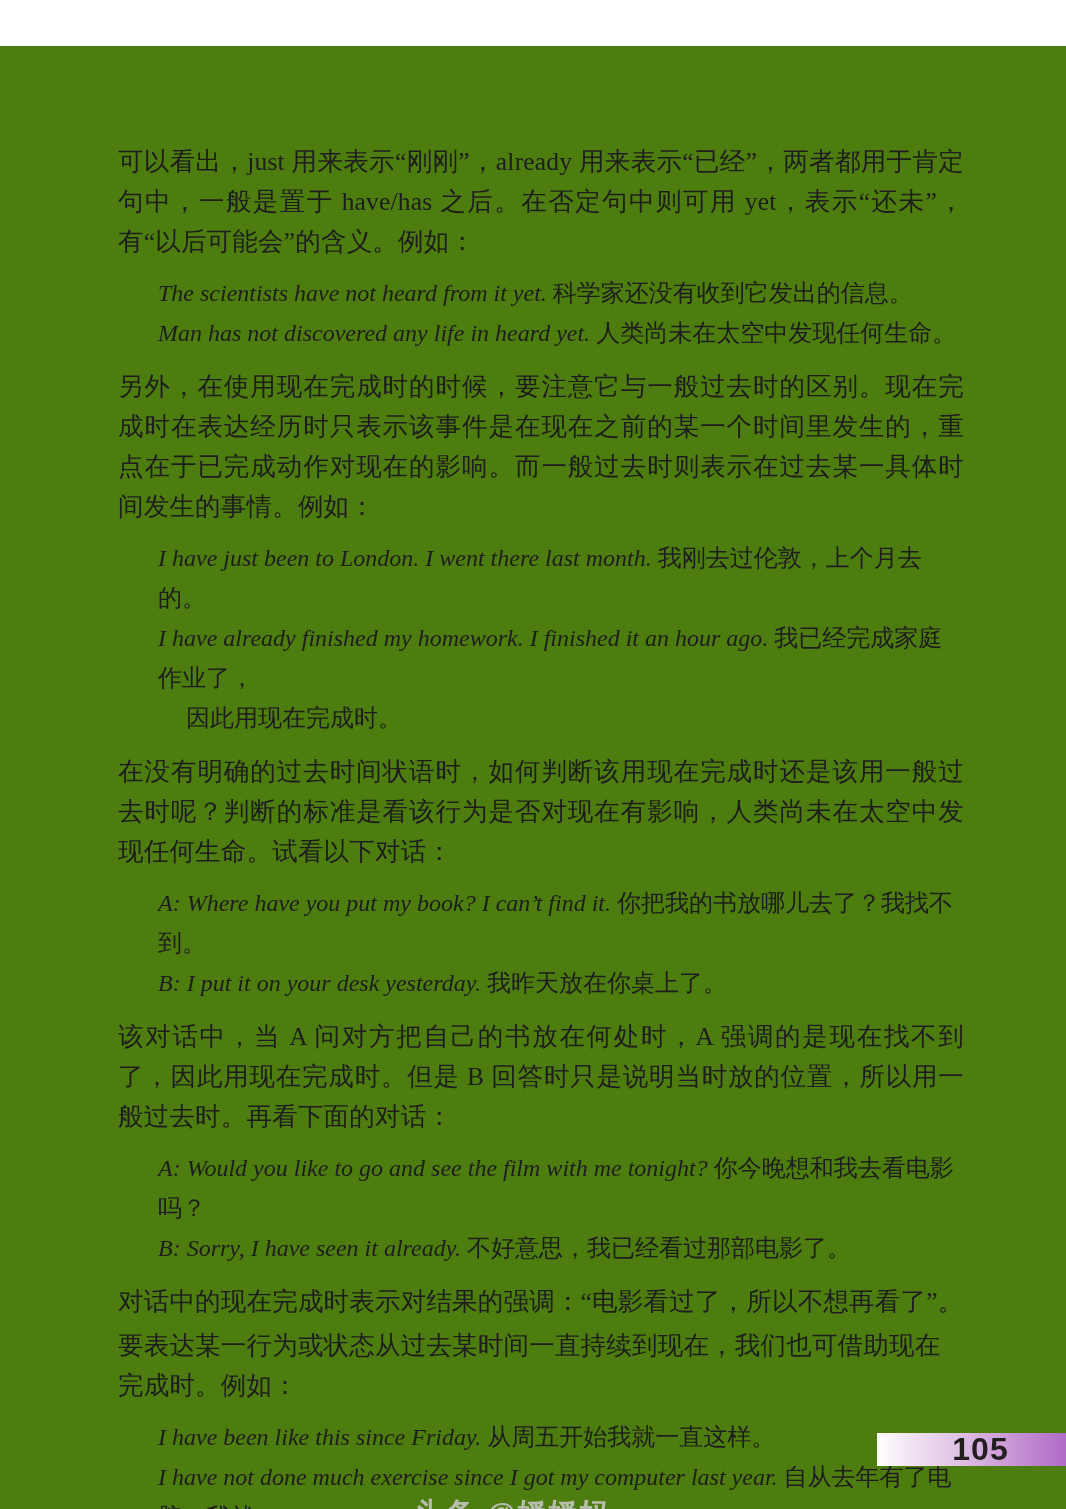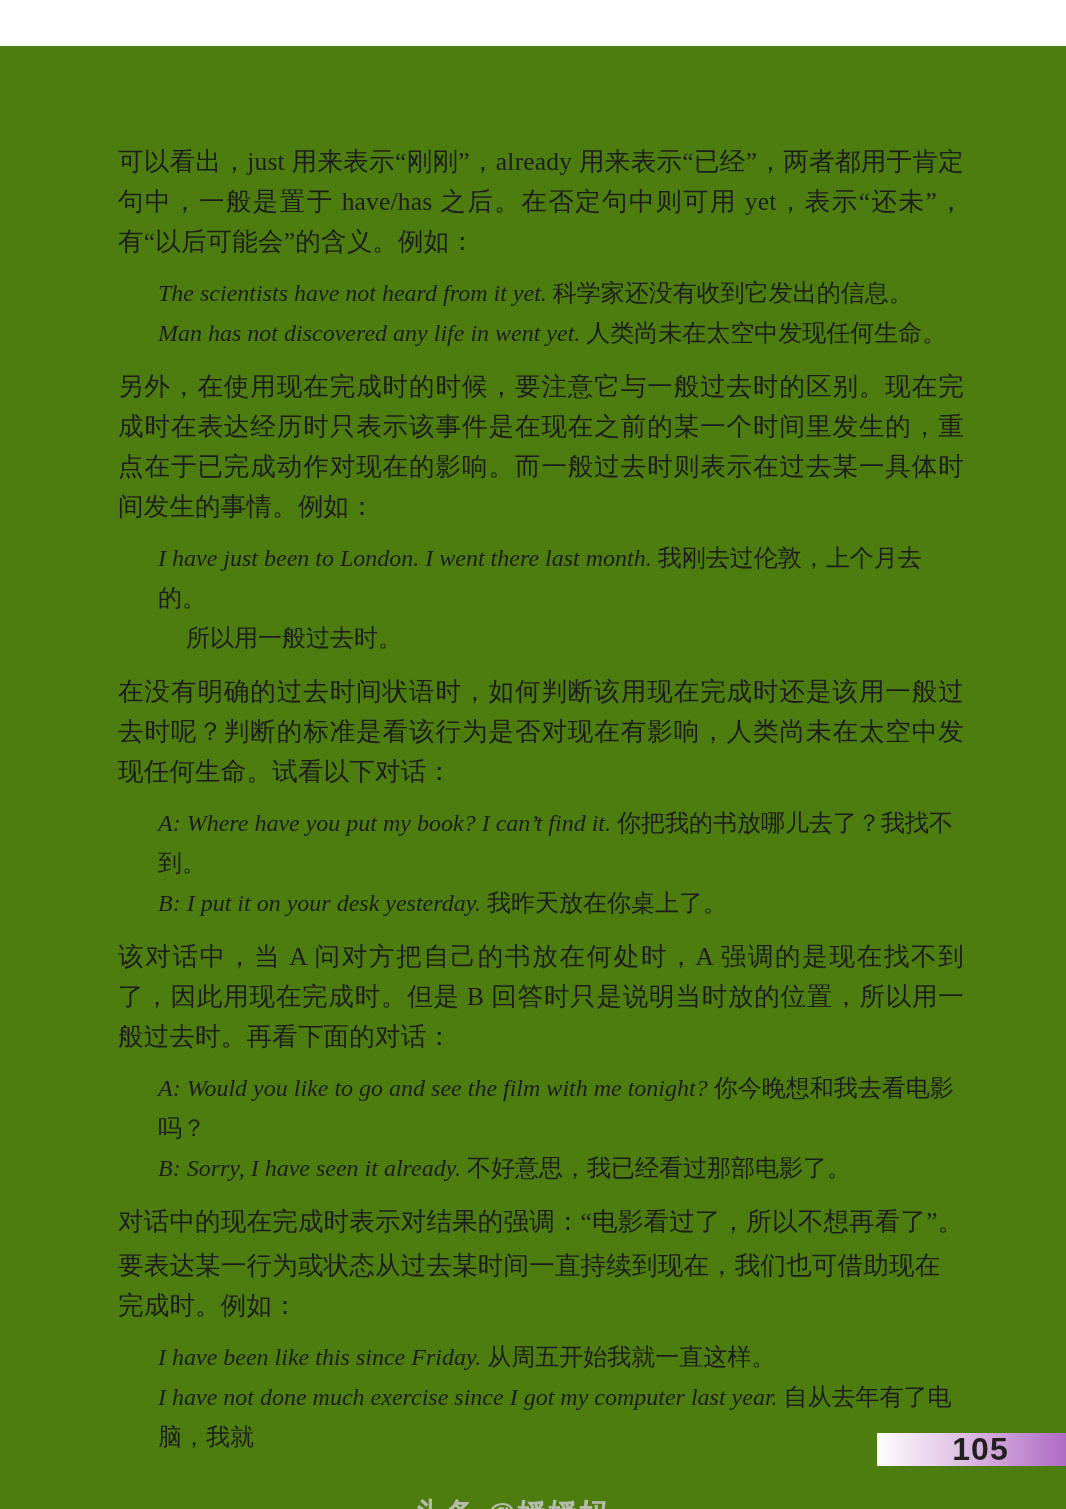--- a/index.html
+++ b/index.html
@@ -147,30 +147,31 @@
 
 <div id="page">
 
   <div class="col">
 
     <p class="para">可以看出，just 用来表示“刚刚”，already 用来表示“已经”，两者都用于肯定句中，一般是置于 have/has 之后。在否定句中则可用 yet，表示“还未”，有“以后可能会”的含义。例如：</p>
 
     <div class="gap-s"></div>
 
     <p class="ex"><span class="en">The scientists have not heard from it yet.</span> <span class="zh">科学家还没有收到它发出的信息。</span></p>
-    <p class="ex"><span class="en">Man has not discovered any life in went yet.</span> <span class="zh">人类尚未在太空中发现任何生命。</span></p>
+    <p class="ex"><span class="en">Man has not discovered any life in heard yet.</span> <span class="zh">人类尚未在太空中发现任何生命。</span></p>
 
     <div class="gap-m"></div>
 
     <p class="para">另外，在使用现在完成时的时候，要注意它与一般过去时的区别。现在完成时在表达经历时只表示该事件是在现在之前的某一个时间里发生的，重点在于已完成动作对现在的影响。而一般过去时则表示在过去某一具体时间发生的事情。例如：</p>
 
     <div class="gap-s"></div>
 
     <p class="ex"><span class="en">I have just been to London. I went there last month.</span> <span class="zh">我刚去过伦敦，上个月去的。</span></p>
-    <p class="ex cont">所以用一般过去时。</p>
+    <p class="ex"><span class="en">I have already finished my homework. I finished it an hour ago.</span> <span class="zh">我已经完成家庭作业了，</span></p>
+    <p class="ex cont">因此用现在完成时。</p>
 
     <div class="gap-m"></div>
 
     <p class="para">在没有明确的过去时间状语时，如何判断该用现在完成时还是该用一般过去时呢？判断的标准是看该行为是否对现在有影响，人类尚未在太空中发现任何生命。试看以下对话：</p>
 
     <div class="gap-s"></div>
 
     <p class="ex"><span class="en">A: Where have you put my book? I can’t find it.</span> <span class="zh">你把我的书放哪儿去了？我找不到。</span></p>
     <p class="ex"><span class="en">B: I put it on your desk yesterday.</span> <span class="zh">我昨天放在你桌上了。</span></p>
 

